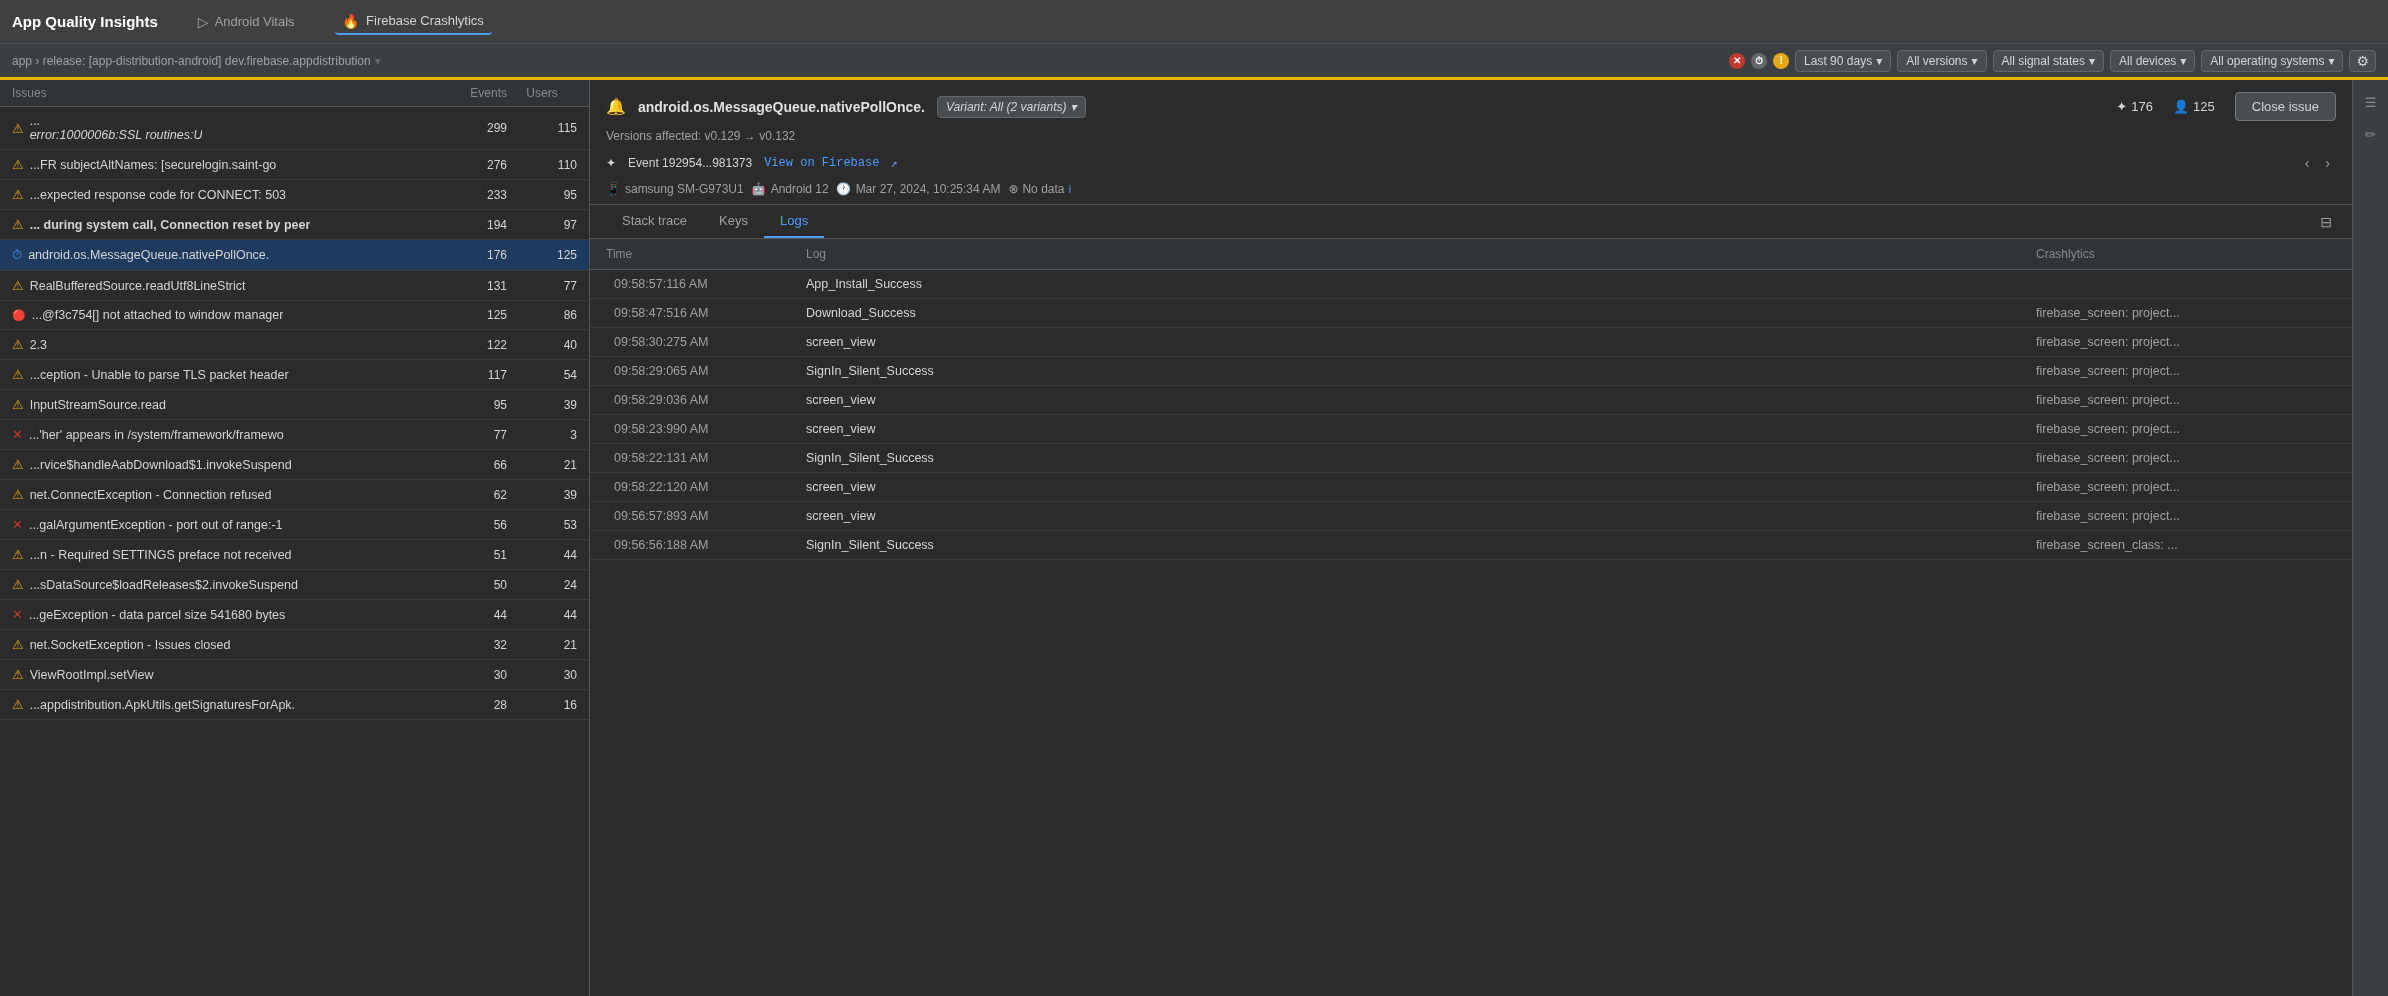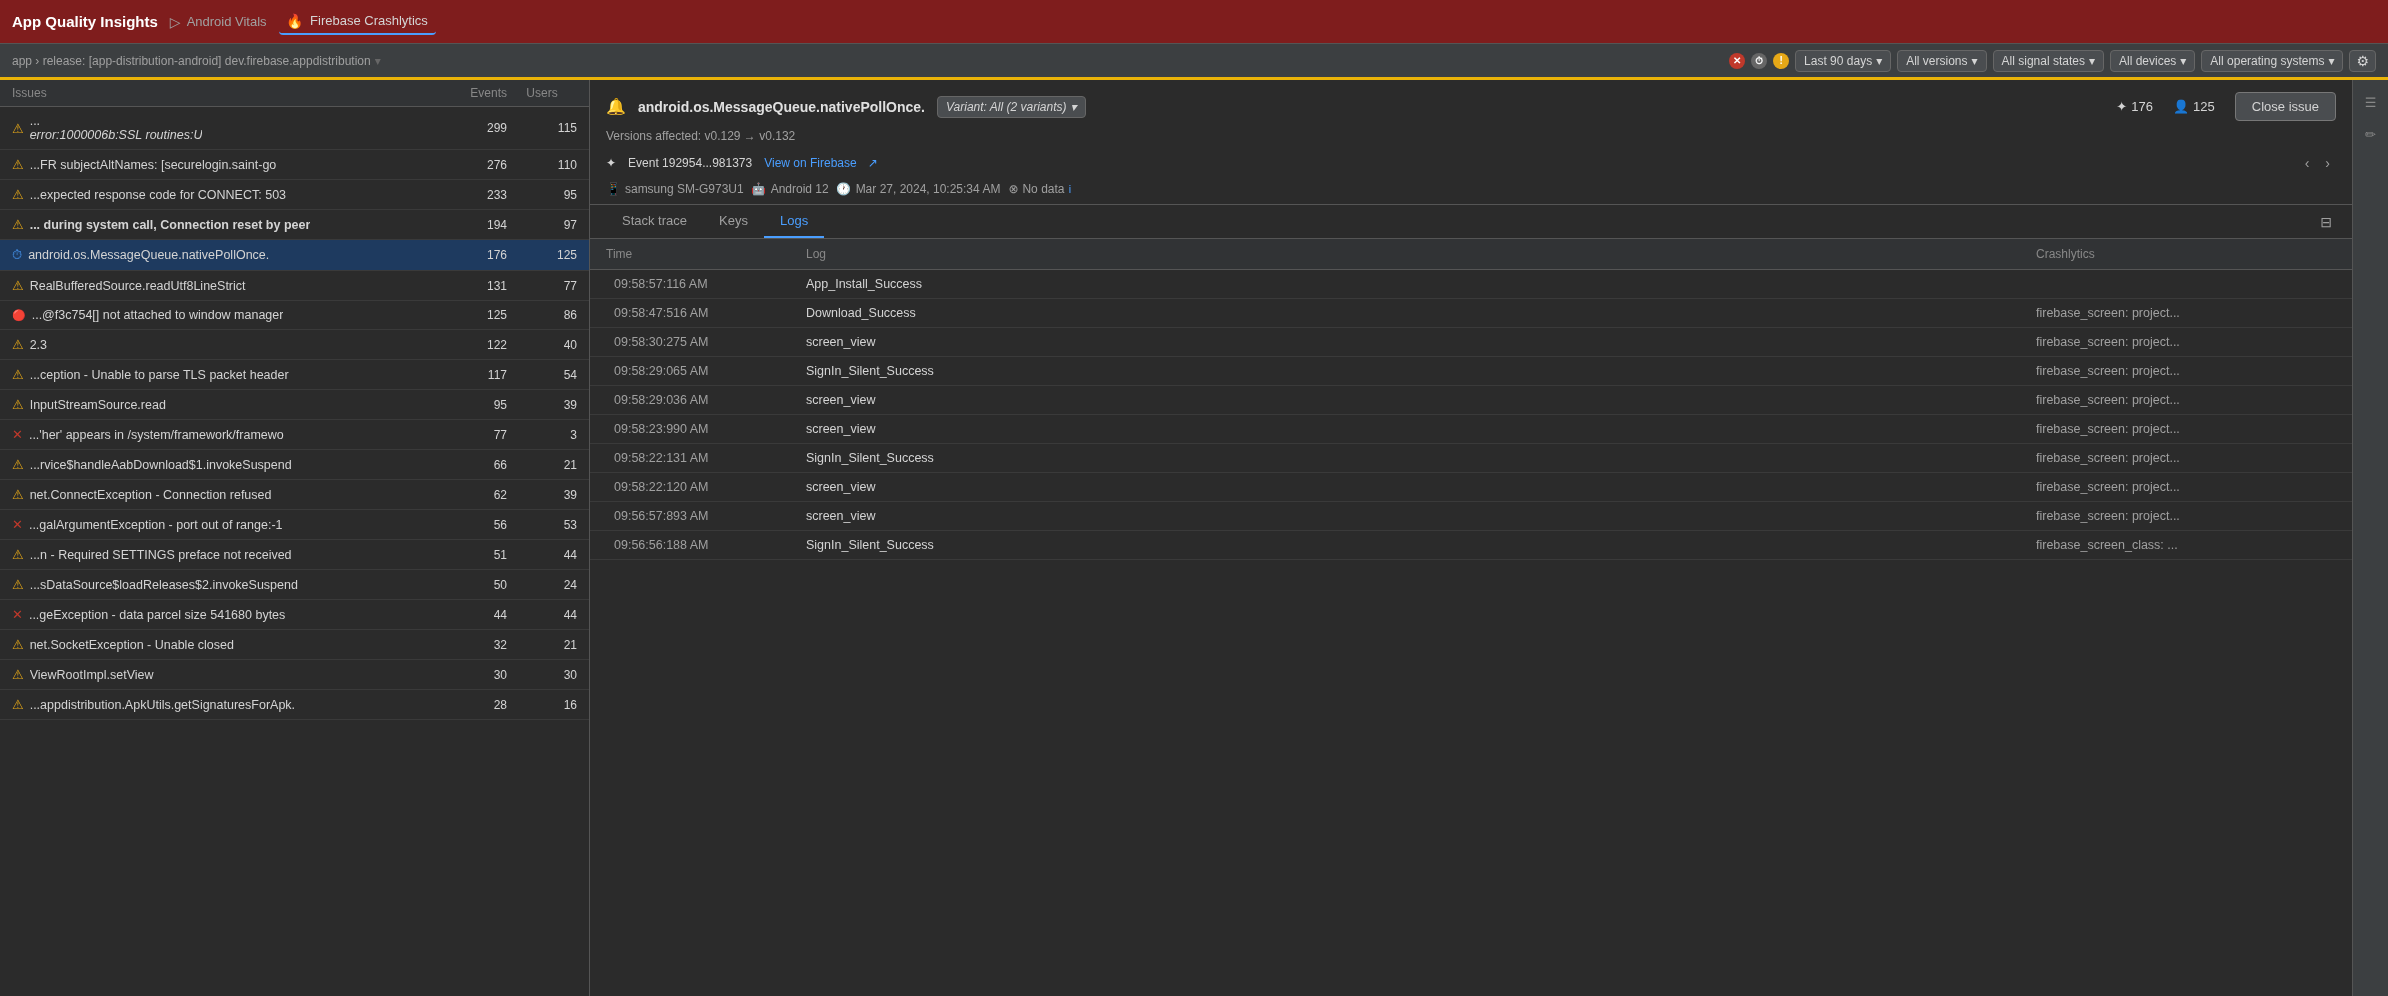--- a/index.html
+++ b/index.html
@@ -11,24 +11,24 @@
       width: 2388px;
       height: 996px;
       overflow: hidden;
     }
 
     
     .top-bar {
       display: flex;
       align-items: center;
       height: 44px;
-      background: #7f1d1d;
+      background: #404040;
       border-bottom: 1px solid #555;
       padding: 0 12px;
-      gap: 4px;
+      gap: 32px;
     }
     .top-bar-title {
       font-size: 15px;
       font-weight: 700;
       color: #ffffff;
     }
     .tab {
       display: flex;
       align-items: center;
       gap: 6px;
@@ -189,20 +189,21 @@
       gap: 12px;
       font-size: 12px;
       color: #d4d4d4;
     }
     .event-link {
       color: #4a9eff;
       cursor: pointer;
       display: flex;
       align-items: flex-start;
       gap: 11px;
+      font-family: Liberation Mono, monospace;
     }
     .variant-btn {
       display: flex;
       align-items: center;
       gap: 4px;
       padding: 3px 8px;
       background: #4a4d50;
       border: 1px solid #666;
       border-radius: 4px;
       font-size: 12px;
@@ -518,21 +519,21 @@
     <div class="issue-title">
       <span style="color:#c0392b; font-size:13px;">✕</span>
       <span class="issue-text" style="">...geException - data parcel size 541680 bytes</span>
     </div>
     <div class="issue-events">44</div>
     <div class="issue-users">44</div>
   </div>
         <div class="issue-row">
     <div class="issue-title">
       <span style="color:#e6a817; font-size:13px;">⚠</span>
-      <span class="issue-text" style="">net.SocketException - Unable closed</span>
+      <span class="issue-text" style="">net.SocketException - Issues closed</span>
     </div>
     <div class="issue-events">32</div>
     <div class="issue-users">21</div>
   </div>
         <div class="issue-row">
     <div class="issue-title">
       <span style="color:#e6a817; font-size:13px;">⚠</span>
       <span class="issue-text" style="">ViewRootImpl.setView</span>
     </div>
     <div class="issue-events">30</div>

